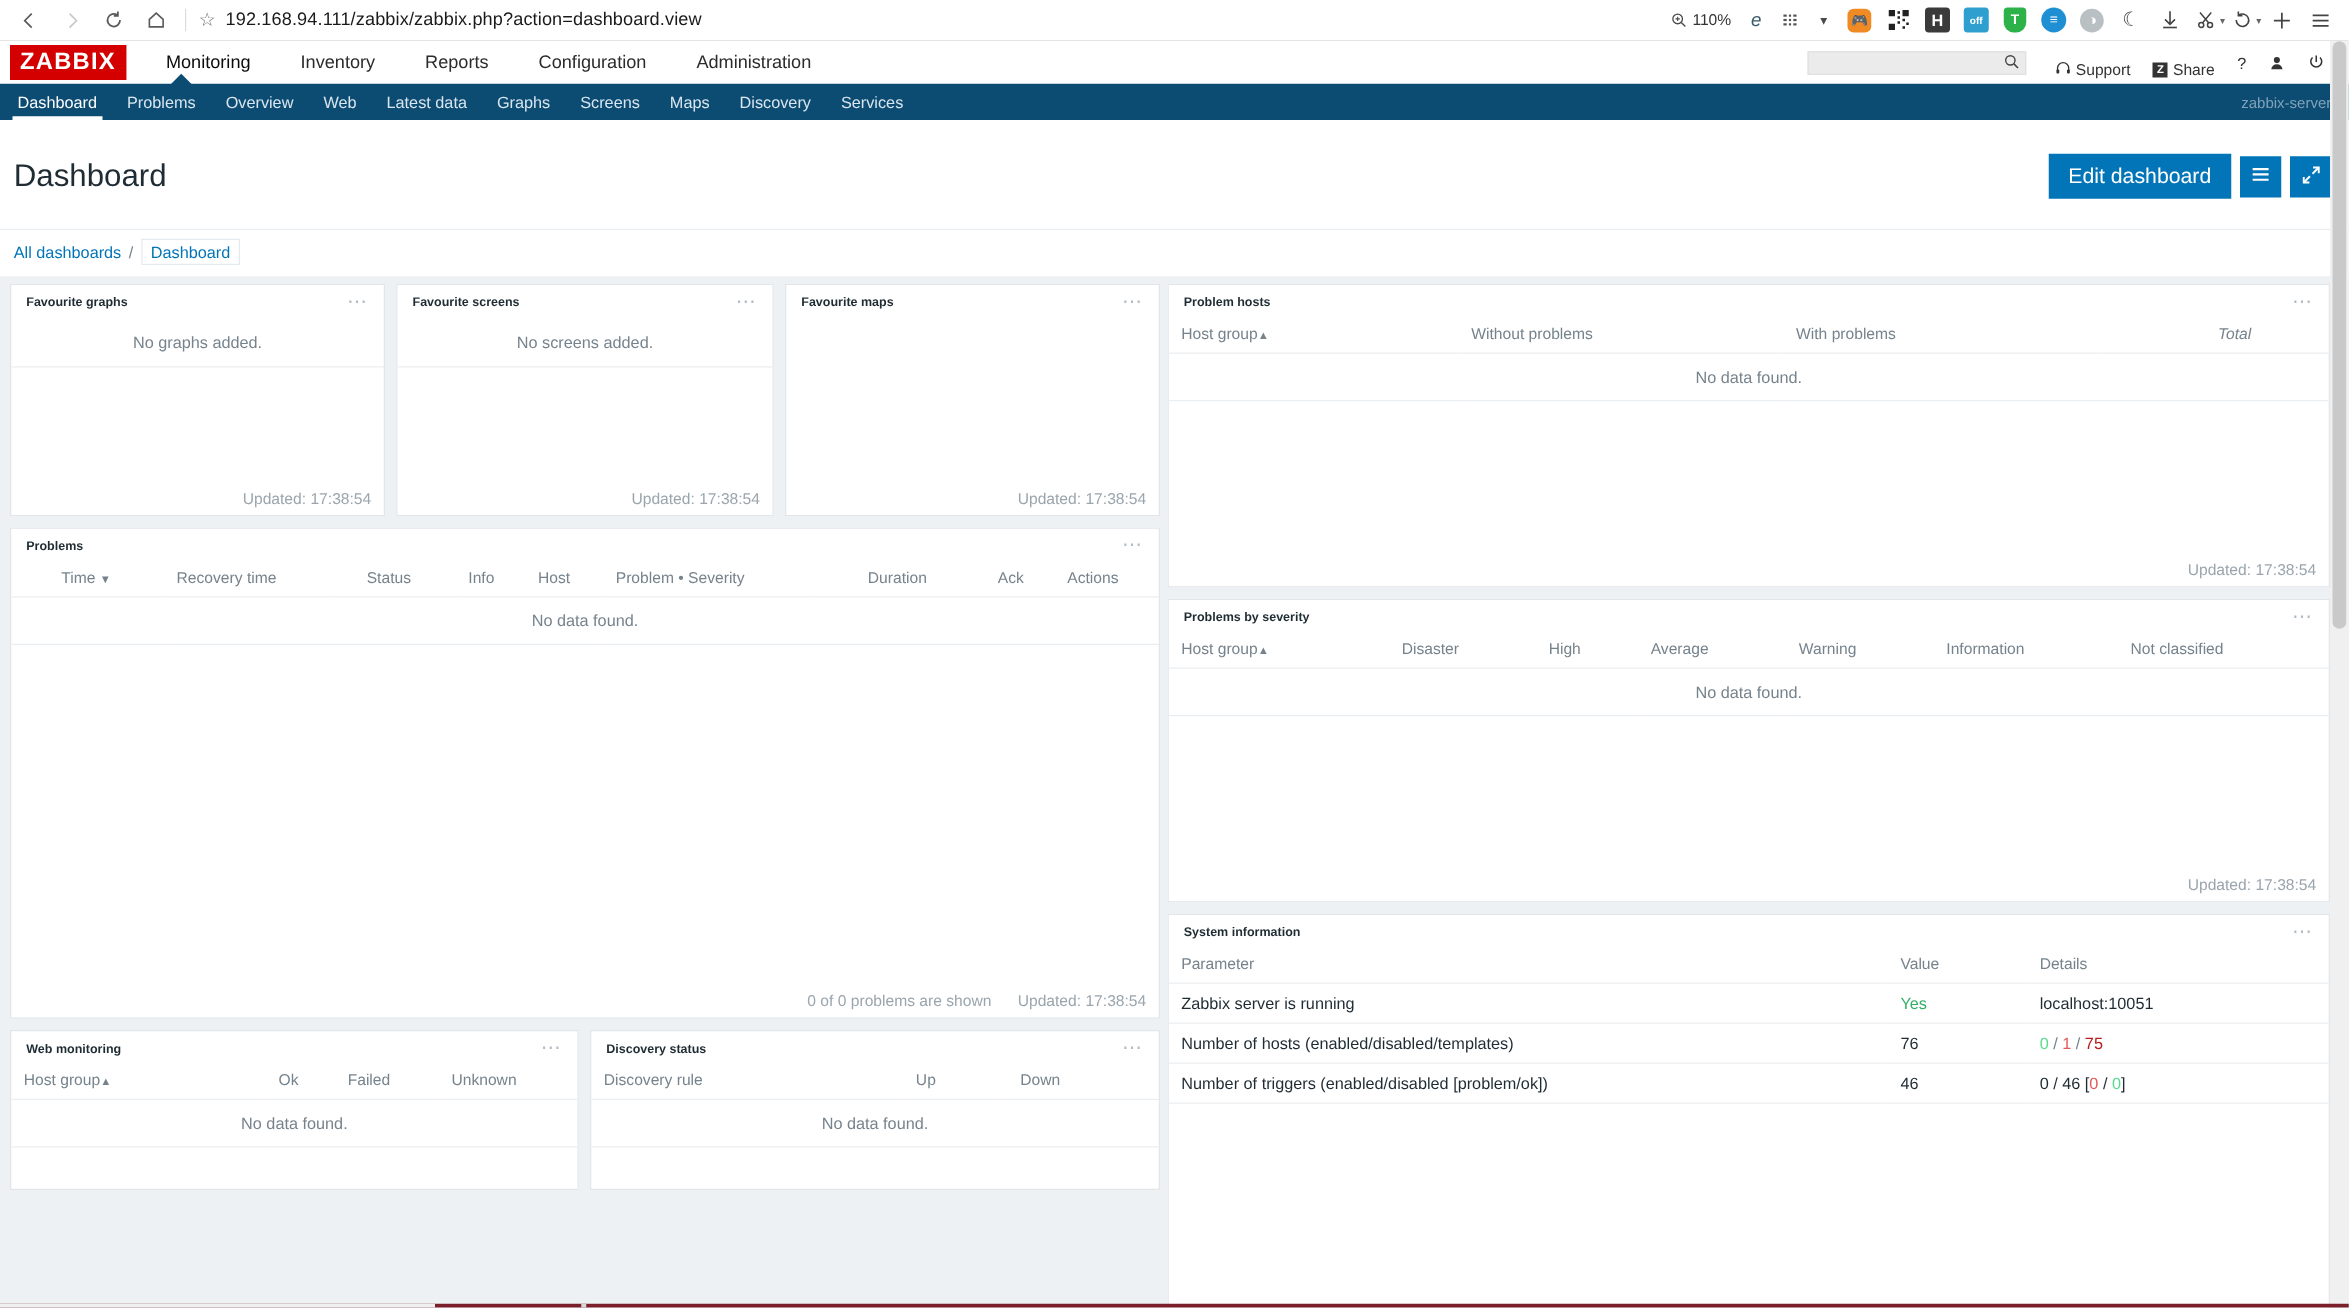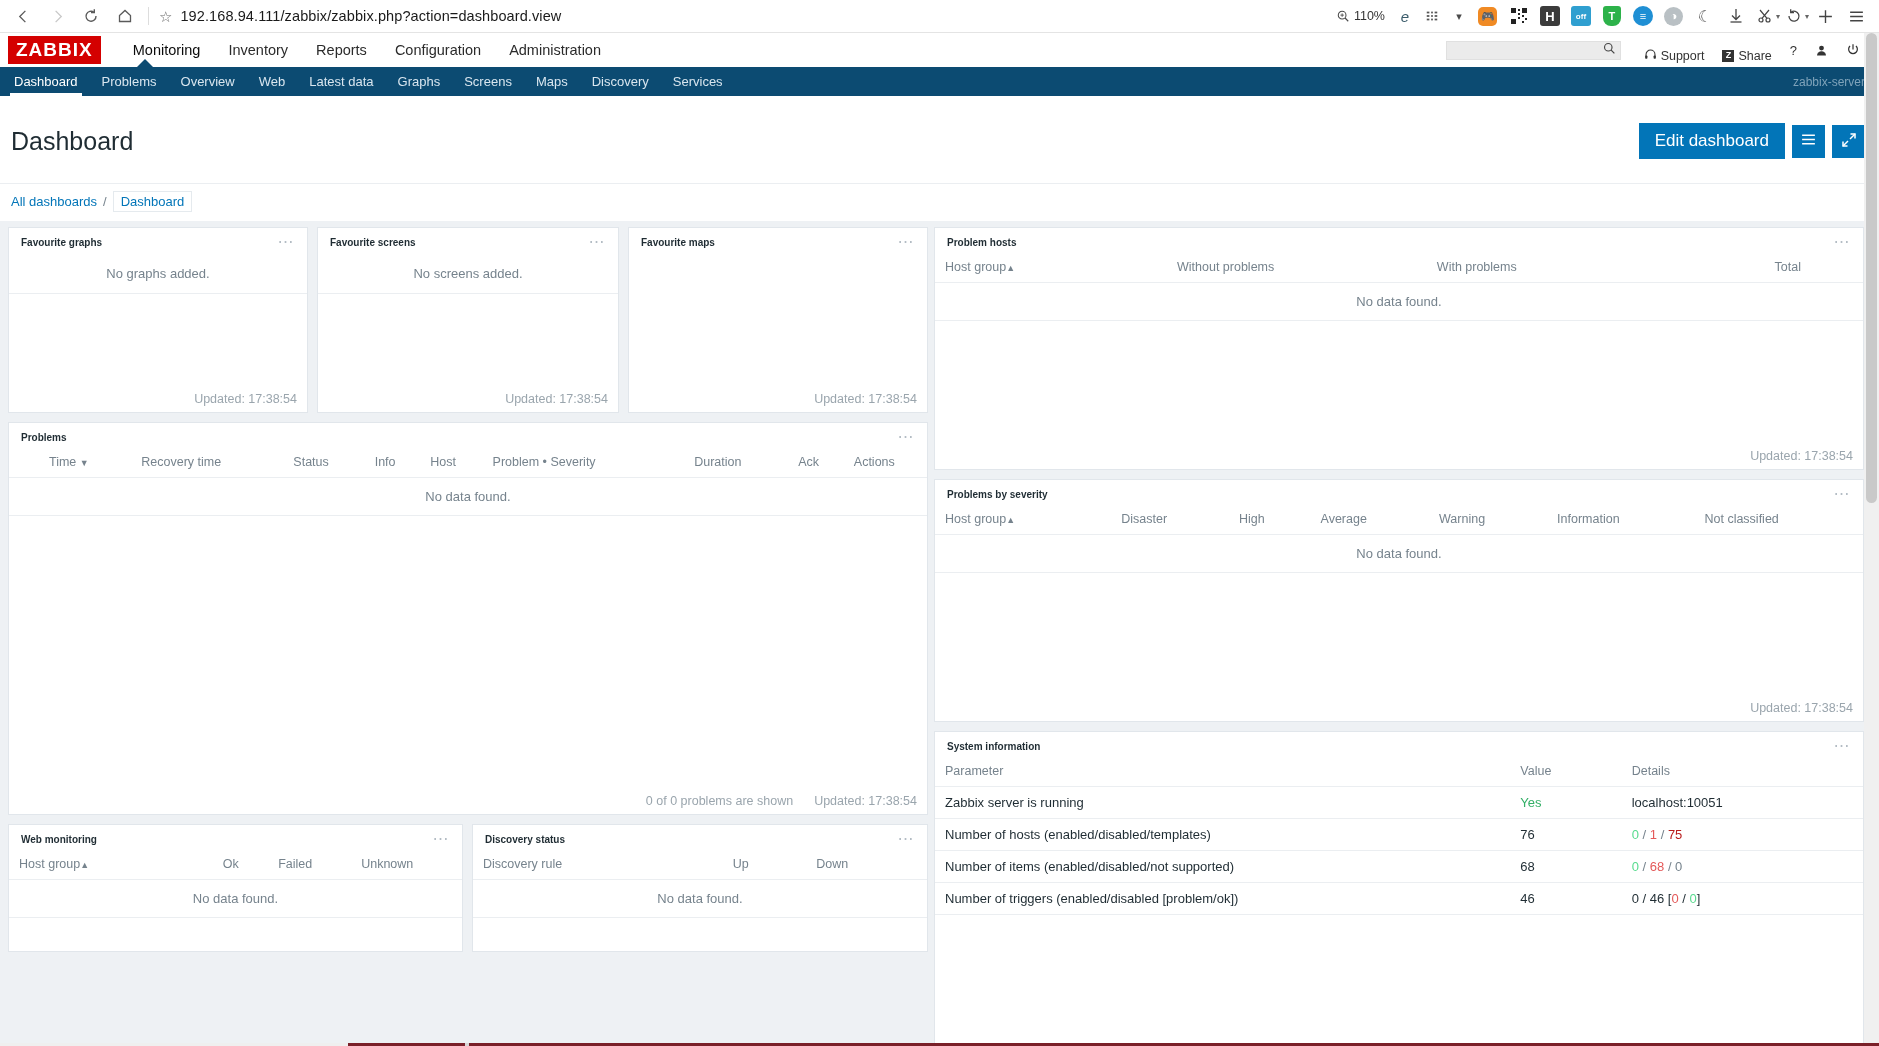--- a/index.html
+++ b/index.html
@@ -68,21 +68,21 @@
     background: #d40000;
     color: #ffffff;
     font-weight: bold;
     font-size: 19px;
     letter-spacing: 1px;
     padding: 3px 7px 4px 7px;
     line-height: 1;
     margin-right: 18px;
     border: 1px solid #d40000;
   }
-  .main-menu { display: flex; align-items: center; gap: 0; }
+  .main-menu { display: flex; align-items: center; gap: 12px; }
   .main-menu a {
     font-size: 14.5px; color: #2b2b2b; text-decoration: none;
     padding: 8px 14px; line-height: 1;
   }
   .main-menu a.sel { color: #0b0b0b; }
   .header-right {
     margin-left: auto; display: flex; align-items: center; gap: 0;
   }
   .search-wrap {
     position: relative; margin-right: 14px;
@@ -613,21 +613,21 @@
         <span class="w-title">Problem hosts</span>
         <span class="w-dots">⋯</span>
       </div>
       <div class="w-body">
         <table class="w-table">
           <thead>
             <tr>
               <th style="width:25%;"><span>Host group</span><span class="sortarrow">▲</span></th>
               <th style="width:28%;">Without problems</th>
               <th style="width:27%;">With problems</th>
-              <th class="r" style="padding-right:62px;">Total</th>
+              <th class="r" style="padding-right:62px;font-style:italic;">Total</th>
             </tr>
           </thead>
           <tbody>
             <tr>
               <td class="nodata" colspan="4">No data found.</td>
             </tr>
           </tbody>
         </table>
         <div class="w-foot">Updated: 17:38:54</div>
       </div>
@@ -680,25 +680,20 @@
                 <td>Zabbix server is running</td>
                 <td style="color: rgb(52, 175, 103);">Yes</td>
                 <td><span style="color: rgb(31, 44, 51);">localhost:10051</span></td>
               </tr>
               <tr>
                 <td>Number of hosts (enabled/disabled/templates)</td>
                 <td style="color: rgb(31, 44, 51);">76</td>
                 <td><span style="color: rgb(89, 219, 143);">0</span><span style="color: rgb(118, 131, 141);"> / </span><span style="color: rgb(228, 89, 89);">1</span><span style="color: rgb(118, 131, 141);"> / </span><span style="color: #b91c1c;">75</span></td>
               </tr>
               <tr>
-                <td>Number of items (enabled/disabled/not supported)</td>
-                <td style="color: rgb(31, 44, 51);">68</td>
-                <td><span style="color: rgb(89, 219, 143);">0</span><span style="color: rgb(118, 131, 141);"> / </span><span style="color: rgb(228, 89, 89);">68</span><span style="color: rgb(118, 131, 141);"> / </span><span style="color: rgb(118, 131, 141);">0</span></td>
-              </tr>
-              <tr>
                 <td>Number of triggers (enabled/disabled [problem/ok])</td>
                 <td style="color: rgb(31, 44, 51);">46</td>
                 <td><span style="color: rgb(31, 44, 51);">0 / 46 [</span><span style="color: rgb(228, 89, 89);">0</span><span style="color: rgb(31, 44, 51);"> / </span><span style="color: rgb(89, 219, 143);">0</span><span style="color: rgb(31, 44, 51);">]</span></td>
               </tr>
             </tbody>
         </table>
       </div>
     </div>
 
   </div>

